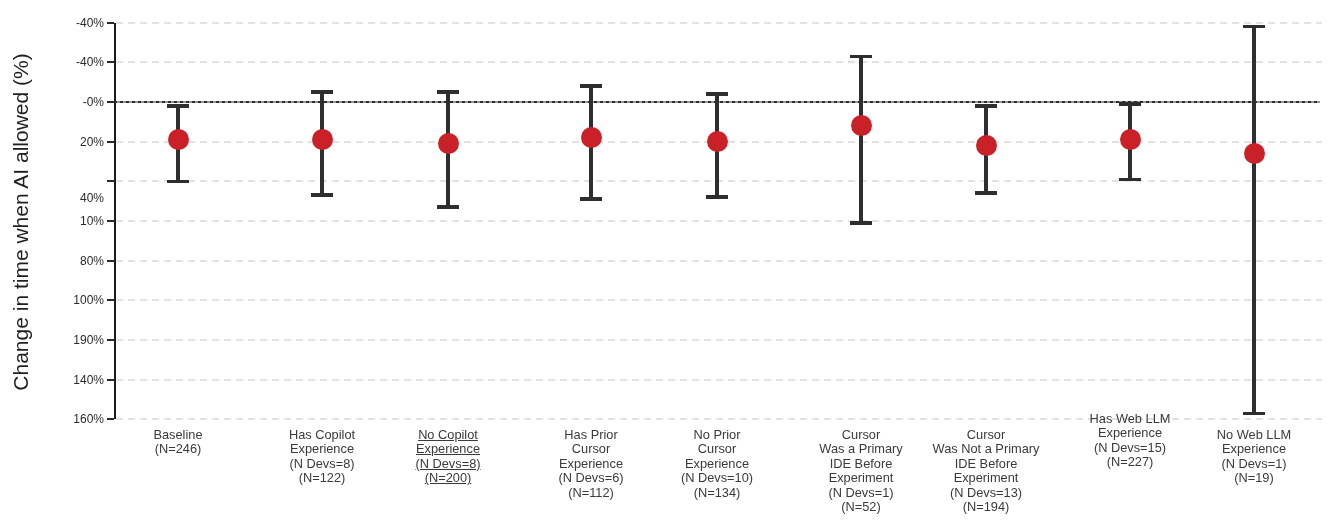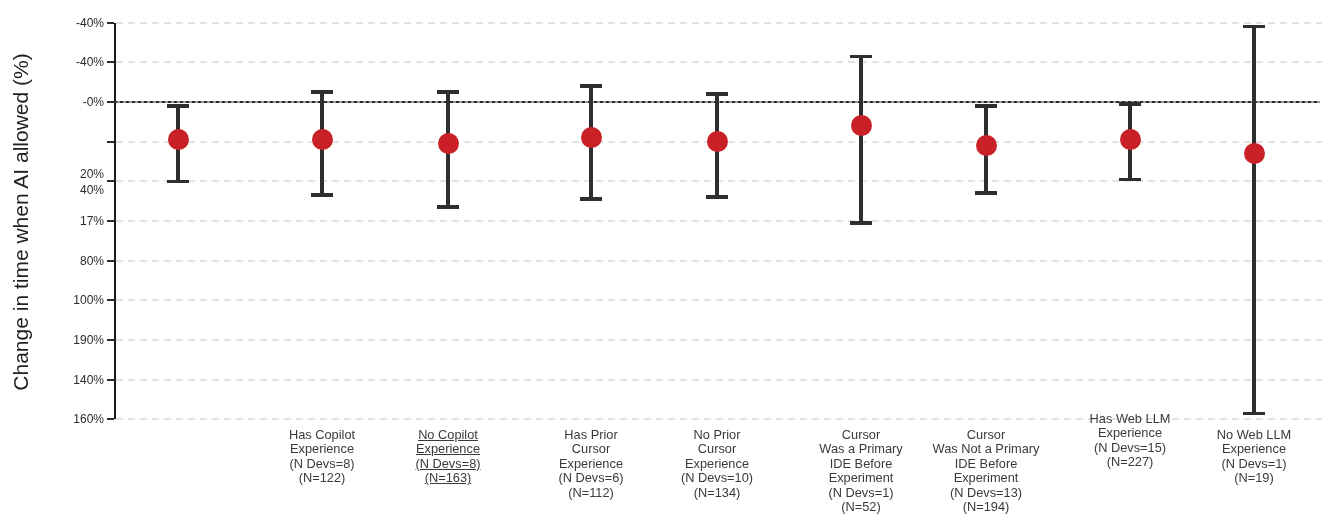--- a/index.html
+++ b/index.html
@@ -94,27 +94,27 @@
       <div class="gridline" style="top: 21.66px; left: 116px; width: 1206px;"></div>
       <div class="tick" style="top: 21.66px; left: 107px;"></div>
       <div class="ytick" style="top: 13.66px;">-40%</div>
       <div class="gridline" style="top: 61.33px; left: 116px; width: 1206px;"></div>
       <div class="tick" style="top: 61.33px; left: 107px;"></div>
       <div class="ytick" style="top: 53.33px;">-40%</div>
       <div class="tick" style="top: 101px; left: 107px;"></div>
       <div class="ytick" style="top: 93px;">-0%</div>
       <div class="gridline" style="top: 140.67px; left: 116px; width: 1206px;"></div>
       <div class="tick" style="top: 140.67px; left: 107px;"></div>
-      <div class="ytick" style="top: 132.67px; margin-top: 32px;">20%</div>
+      <div class="ytick" style="top: 132.67px;">20%</div>
       <div class="gridline" style="top: 180.34px; left: 116px; width: 1206px;"></div>
       <div class="tick" style="top: 180.34px; left: 107px;"></div>
-      <div class="ytick" style="top: 181px;">40%</div>
+      <div class="ytick" style="top: 189px;">40%</div>
       <div class="gridline" style="top: 220.01px; left: 116px; width: 1206px;"></div>
       <div class="tick" style="top: 220.01px; left: 107px;"></div>
-      <div class="ytick" style="top: 212.01px;">17%</div>
+      <div class="ytick" style="top: 212.01px;">10%</div>
       <div class="gridline" style="top: 259.68px; left: 116px; width: 1206px;"></div>
       <div class="tick" style="top: 259.68px; left: 107px;"></div>
       <div class="ytick" style="top: 251.68px;">80%</div>
       <div class="gridline" style="top: 299.35px; left: 116px; width: 1206px;"></div>
       <div class="tick" style="top: 299.35px; left: 107px;"></div>
       <div class="ytick" style="top: 291.35px;">100%</div>
       <div class="gridline" style="top: 339.02px; left: 116px; width: 1206px;"></div>
       <div class="tick" style="top: 339.02px; left: 107px;"></div>
       <div class="ytick" style="top: 331.02px;">190%</div>
       <div class="gridline" style="top: 378.69px; left: 116px; width: 1206px;"></div>
@@ -122,39 +122,43 @@
       <div class="ytick" style="top: 370.69px;">140%</div>
       <div class="gridline" style="top: 418.36px; left: 116px; width: 1206px;"></div>
       <div class="tick" style="top: 418.36px; left: 107px;"></div>
       <div class="ytick" style="top: 410.36px;">160%</div>
       <div class="spine" style="top: 22.66px; left: 114px; height: 396.7px;"></div>
       <div class="zeroline" style="top: 101px; left: 114px; width: 1206px;"></div>
       <div class="ebar" style="left: 176.25px; top: 105.967px; height: 75.373px; background: rgb(46, 46, 46);"></div>
       <div class="ecap" style="left: 167px; top: 104.217px; background: rgb(46, 46, 46);"></div>
       <div class="ecap" style="left: 167px; top: 179.59px; background: rgb(46, 46, 46);"></div>
       <div class="dot" style="left: 167.5px; top: 129.186px; background: rgb(201, 33, 39);"></div>
+      <div class="cat" style="left: 88px; top: 428px;">
+        <div>Baseline</div>
+        <div>(N=246)</div>
+      </div>
       <div class="ebar" style="left: 320.25px; top: 92.0825px; height: 103.142px; background: rgb(46, 46, 46);"></div>
       <div class="ecap" style="left: 311px; top: 90.3325px; background: rgb(46, 46, 46);"></div>
       <div class="ecap" style="left: 311px; top: 193.475px; background: rgb(46, 46, 46);"></div>
       <div class="dot" style="left: 311.5px; top: 129.186px; background: rgb(201, 33, 39);"></div>
       <div class="cat" style="left: 232px; top: 428px;">
         <div>Has Copilot</div>
         <div>Experience</div>
         <div>(N Devs=8)</div>
         <div>(N=122)</div>
       </div>
       <div class="ebar" style="left: 446.25px; top: 92.0825px; height: 115.043px; background: rgb(46, 46, 46);"></div>
       <div class="ecap" style="left: 437px; top: 90.3325px; background: rgb(46, 46, 46);"></div>
       <div class="ecap" style="left: 437px; top: 205.375px; background: rgb(46, 46, 46);"></div>
       <div class="dot" style="left: 437.5px; top: 133.154px; background: rgb(201, 33, 39);"></div>
       <div class="cat" style="left: 358px; top: 428px; text-decoration: underline;">
         <div>No Copilot</div>
         <div>Experience</div>
         <div>(N Devs=8)</div>
-        <div>(N=163)</div>
+        <div>(N=200)</div>
       </div>
       <div class="ebar" style="left: 589.25px; top: 86.132px; height: 113.059px; background: rgb(46, 46, 46);"></div>
       <div class="ecap" style="left: 580px; top: 84.382px; background: rgb(46, 46, 46);"></div>
       <div class="ecap" style="left: 580px; top: 197.441px; background: rgb(46, 46, 46);"></div>
       <div class="dot" style="left: 580.5px; top: 127.203px; background: rgb(201, 33, 39);"></div>
       <div class="cat" style="left: 501px; top: 428px;">
         <div>Has Prior</div>
         <div>Cursor</div>
         <div>Experience</div>
         <div>(N Devs=6)</div>

